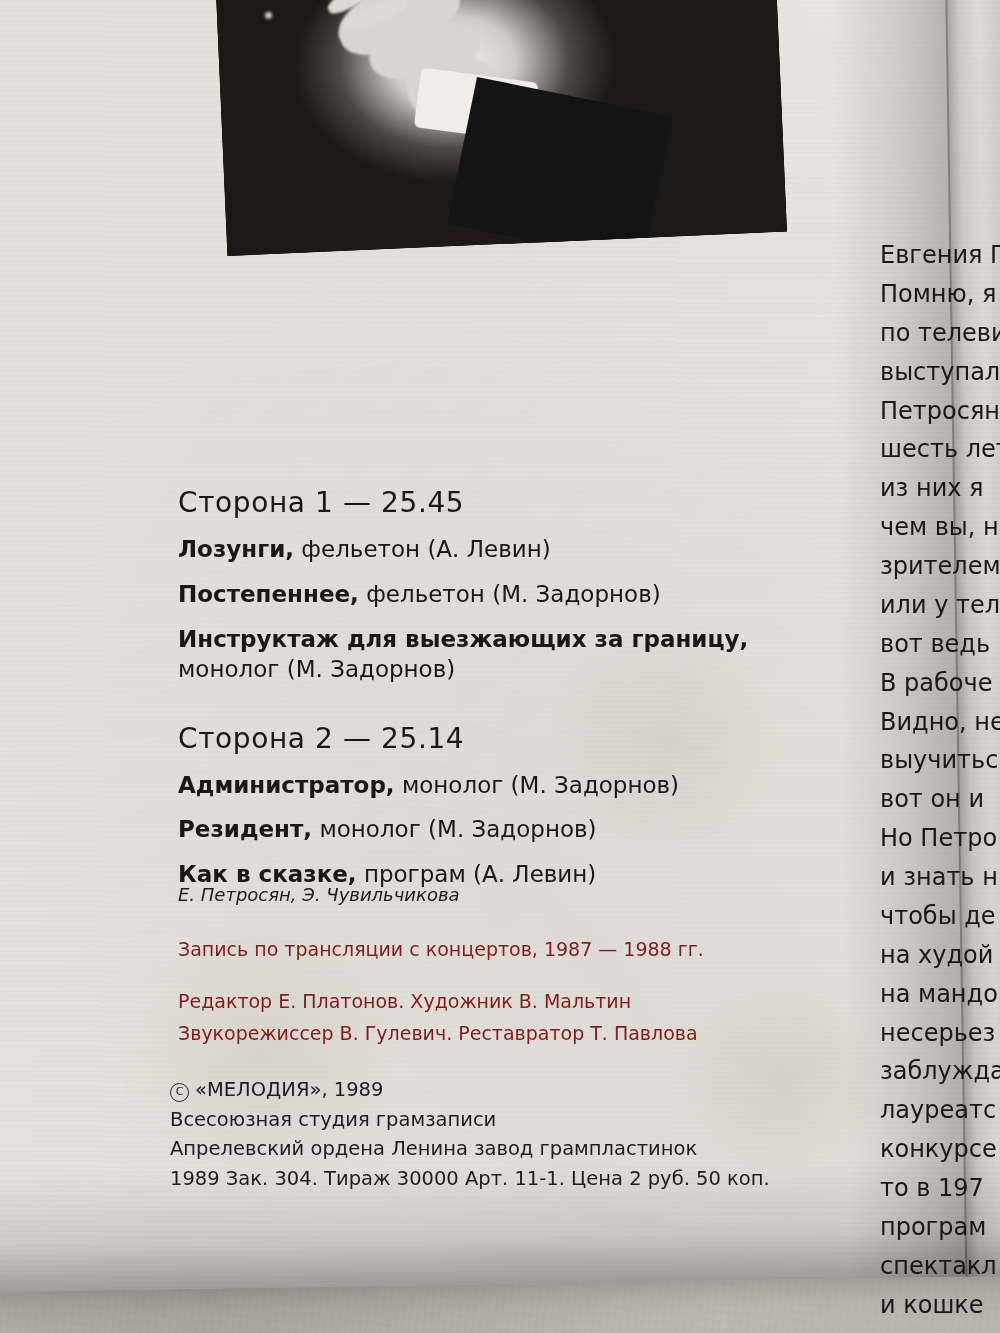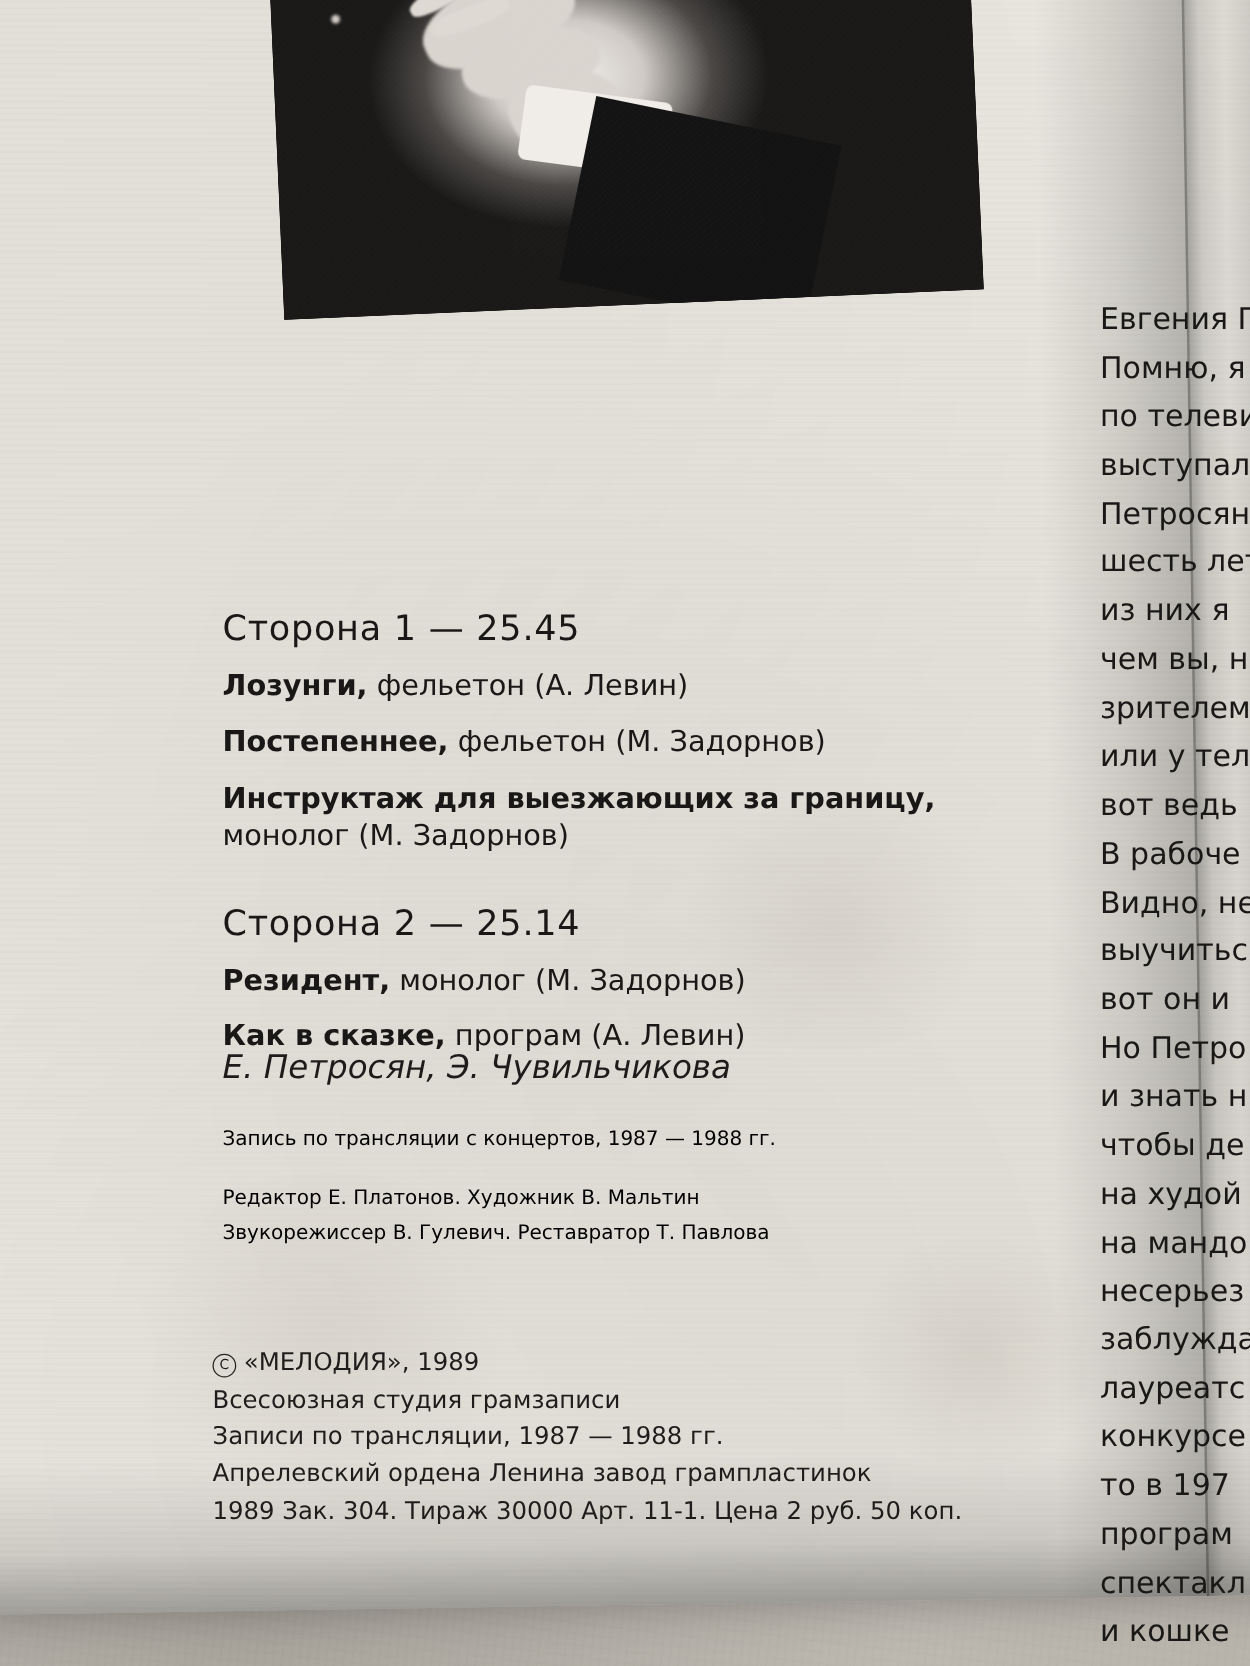--- a/index.html
+++ b/index.html
@@ -169,32 +169,32 @@
   }
   .track {
     font-size: 23px;
     line-height: 1.30;
     margin-bottom: 15px;
     color: #191816;
   }
   .track b { font-weight: bold; }
   .track .rest { font-weight: normal; }
   .track-sub {
-    font-size: 26px;
+    font-size: 18px;
     font-style: italic;
     margin-top: -10px;
     margin-bottom: 14px;
   }
   .gap { height: 22px; }
 
   .credits {
     margin-top: 30px;
-    font-size: 16px;
+    font-size: 19px;
     line-height: 1.55;
-    color: #000000;
+    color: #7f1d1d;
   }
   .credits .row { margin-bottom: 3px; }
   .credits .block2 { margin-top: 22px; }
 
   .colophon {
     position: absolute;
     left: 170px;
     top: 1075px;
     width: 760px;
     font-size: 19.5px;
@@ -288,20 +288,23 @@
 
       <div class="track">
         <b>Инструктаж для выезжающих за границу,</b><br>
         <span class="rest">монолог (М. Задорнов)</span>
       </div>
 
       <div class="gap"></div>
 
       <div class="side-head">Сторона 2 — 25.14</div>
 
+      <div class="track">
+        <b>Администратор,</b><span class="rest"> монолог (М. Задорнов)</span>
+      </div>
 
       <div class="track">
         <b>Резидент,</b><span class="rest"> монолог (М. Задорнов)</span>
       </div>
 
       <div class="track" style="margin-bottom:4px;">
         <b>Как в сказке,</b><span class="rest"> програм (А. Левин)</span>
       </div>
       <div class="track-sub">Е. Петросян, Э. Чувильчикова</div>
 
@@ -312,21 +315,20 @@
           <div class="row">Звукорежиссер В. Гулевич. Реставратор Т. Павлова</div>
         </div>
       </div>
     </div>
 
     <div class="colophon">
       <div class="row">
         <span class="cmark">C</span><span>«МЕЛОДИЯ», 1989</span>
       </div>
       <div class="row">Всесоюзная студия грамзаписи</div>
-      <div class="row">Записи по трансляции, 1987 — 1988 гг.</div>
       <div class="row">Апрелевский ордена Ленина завод грампластинок</div>
       <div class="row">1989   Зак. 304. Тираж 30000   Арт. 11-1.  Цена 2 руб. 50 коп.</div>
     </div>
 
     <div class="right-col">
       <div class="ln">Евгения П</div>
       <div class="ln">Помню, я</div>
       <div class="ln">по телеви</div>
       <div class="ln">выступал.</div>
       <div class="ln">Петросян</div>

